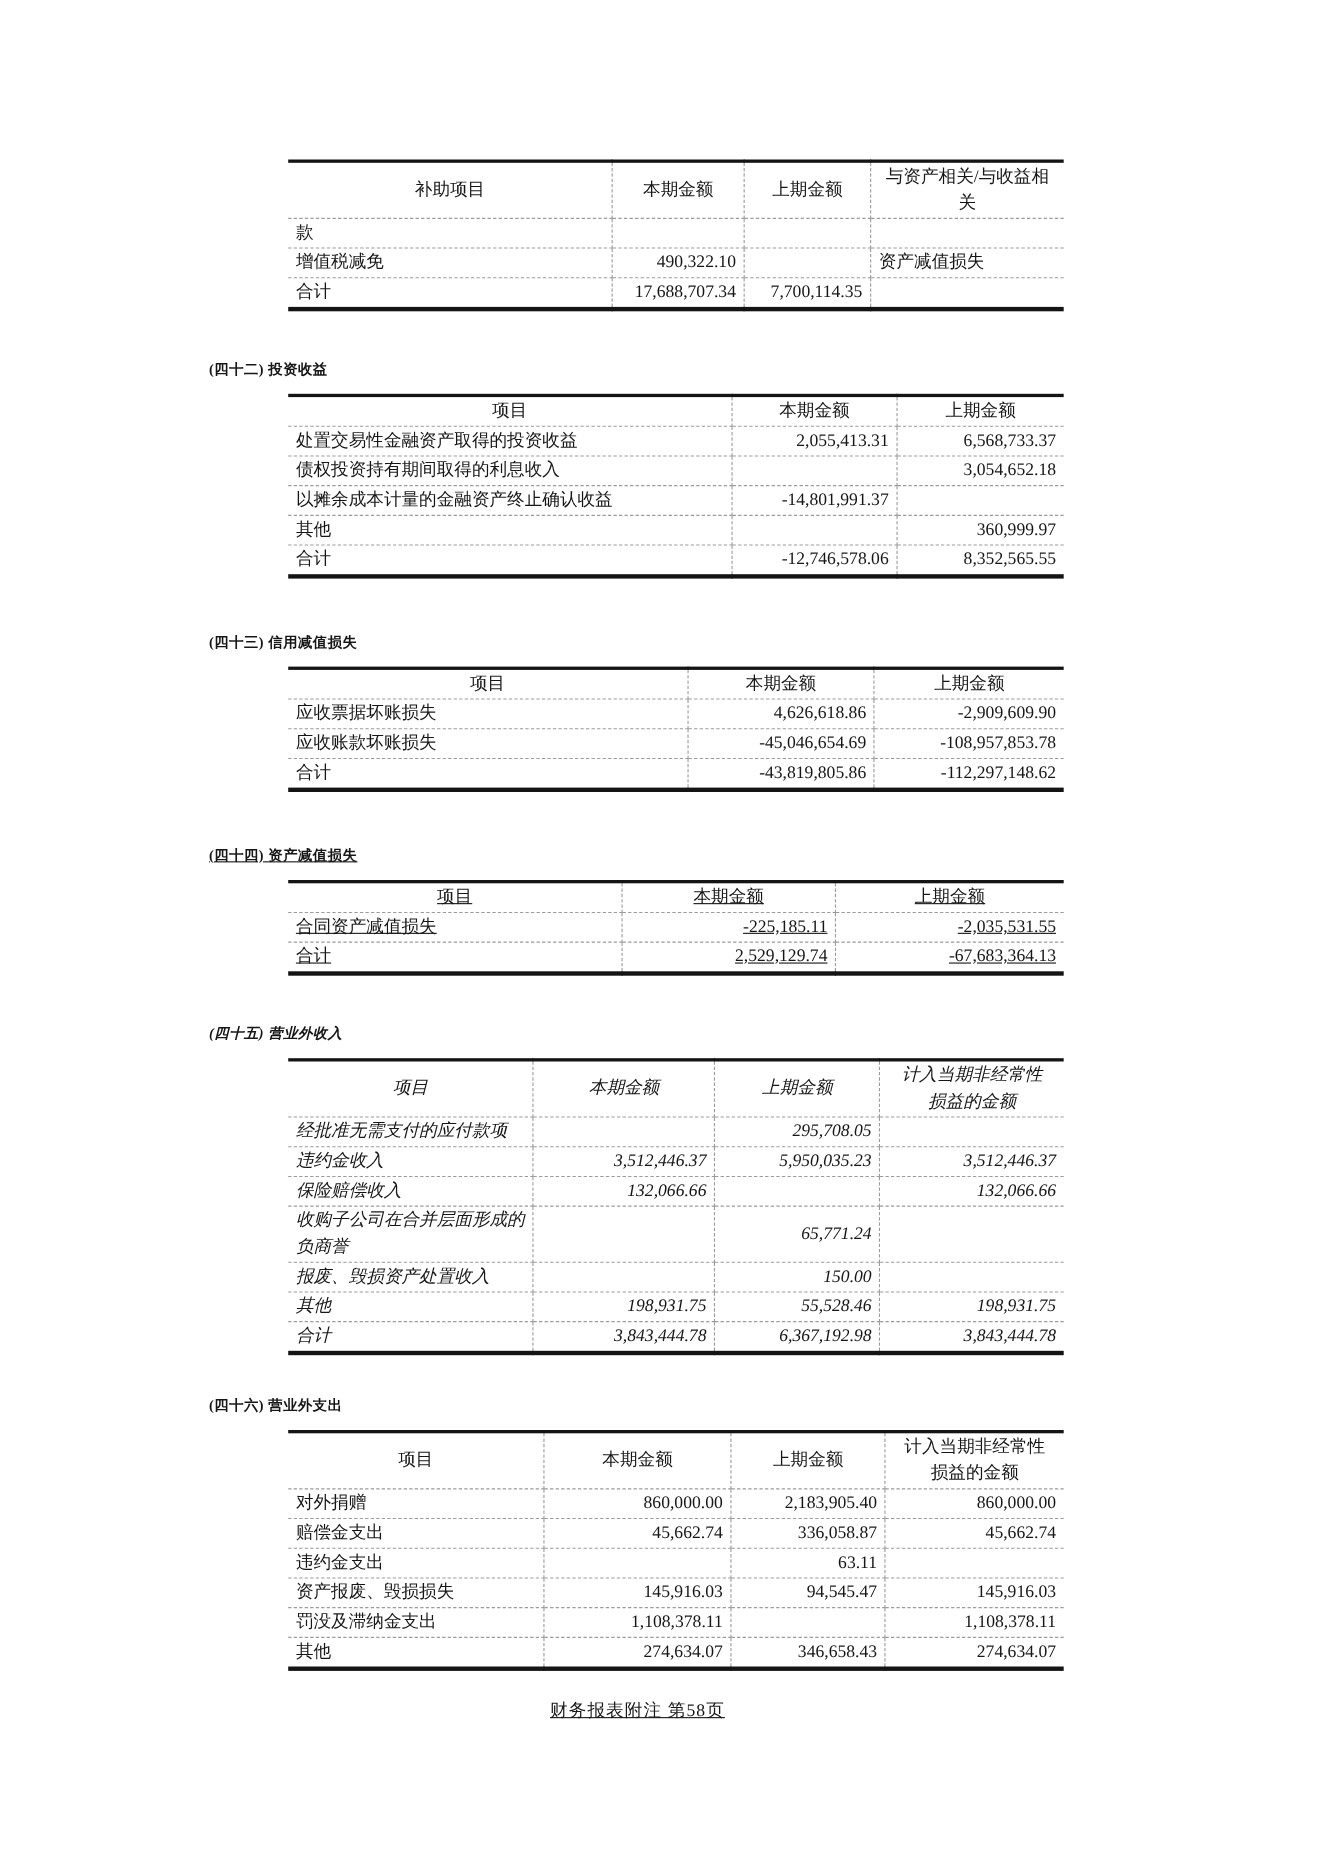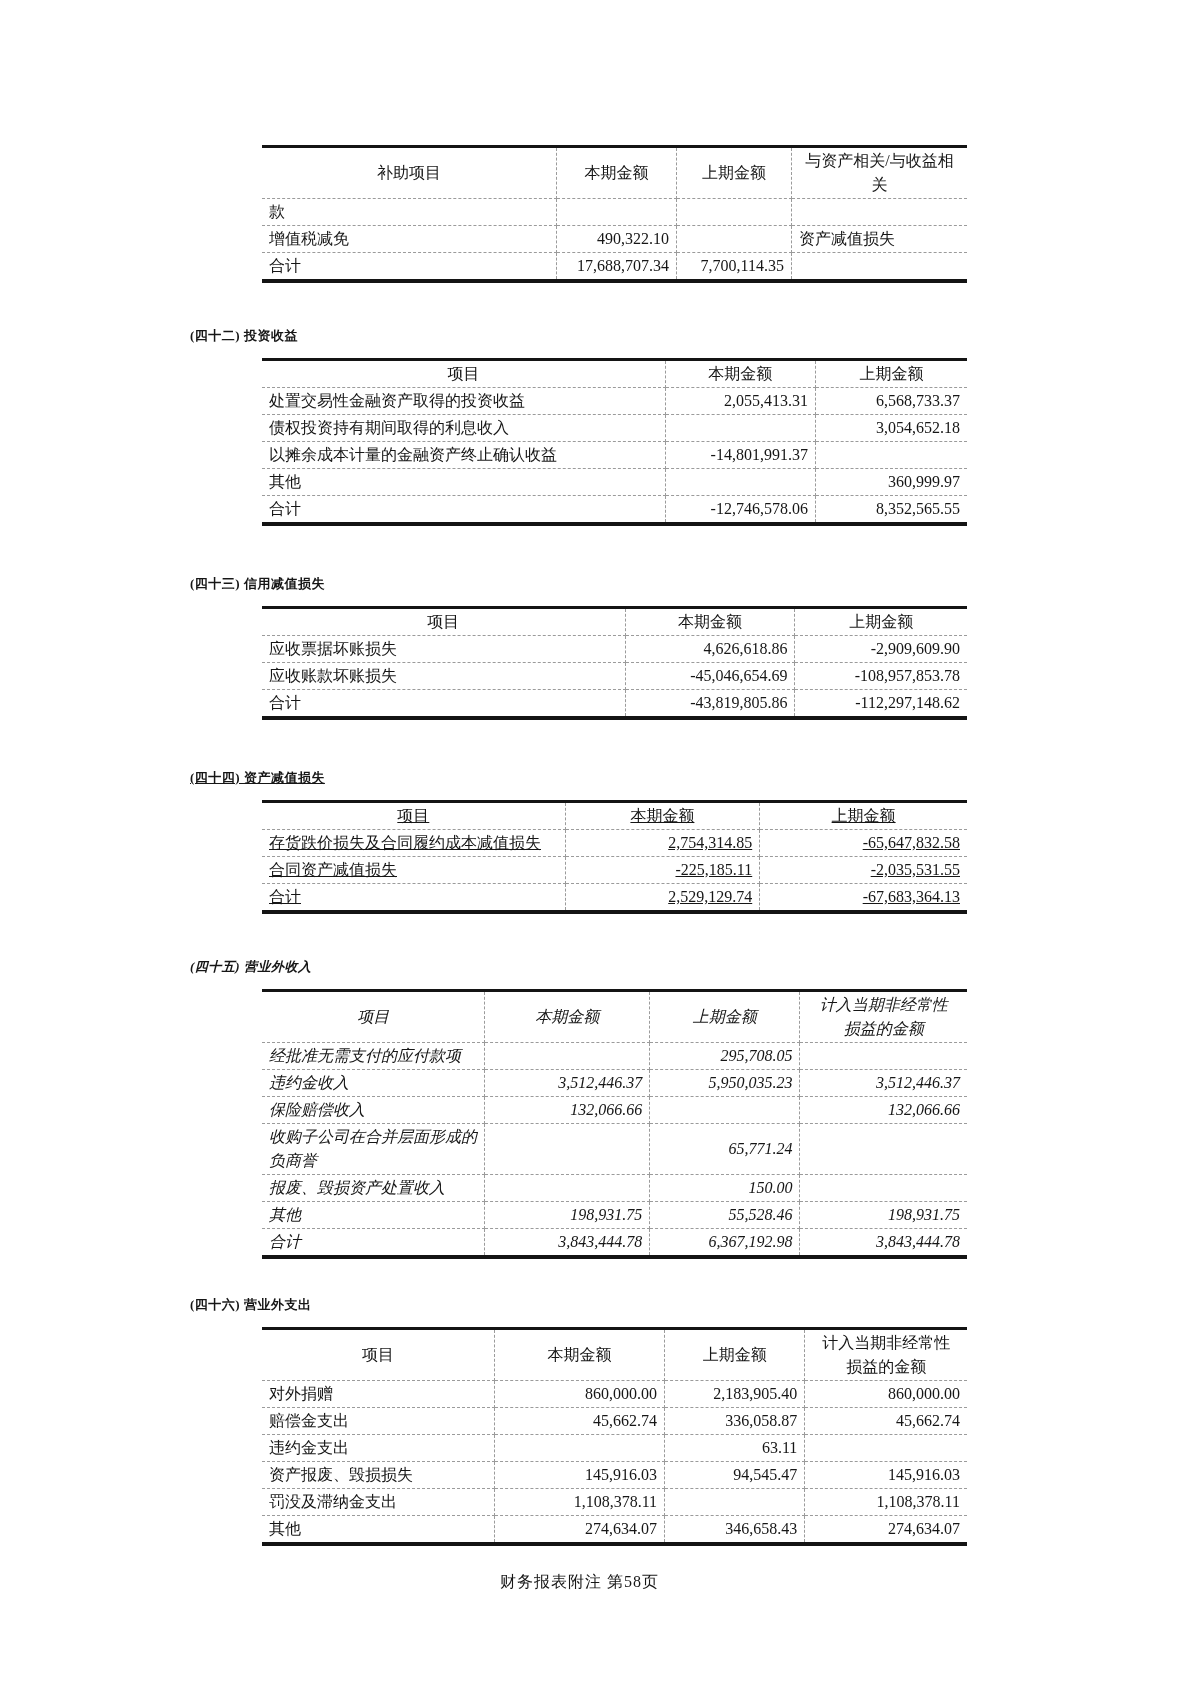--- a/index.html
+++ b/index.html
@@ -57,20 +57,21 @@
     white-space: pre-line;
   }
   .fin-table td.a-left   { text-align: left; }
   .fin-table td.a-right  { text-align: right; }
   .fin-table td.a-center { }
   .footer {
     margin-top: 26px;
     text-align: center;
     font-size: 16px;
     letter-spacing: 1px;
+    text-decoration: underline;
   }
 </style>
 </head>
 <body>
 
 <div class="page">
   <div class="content">
     <div id="sections">
         <div class="section section-0">
           <table class="fin-table">
@@ -199,25 +200,20 @@
             </colgroup>
             <thead>
               <tr>
                 <th>项目</th>
                 <th>本期金额</th>
                 <th>上期金额</th>
               </tr>
             </thead>
             <tbody>
               <tr>
-                <td class="a-left">存货跌价损失及合同履约成本减值损失</td>
-                <td class="a-right">2,754,314.85</td>
-                <td class="a-right">-65,647,832.58</td>
-              </tr>
-              <tr>
                 <td class="a-left">合同资产减值损失</td>
                 <td class="a-right">-225,185.11</td>
                 <td class="a-right">-2,035,531.55</td>
               </tr>
               <tr>
                 <td class="a-center">合计</td>
                 <td class="a-right">2,529,129.74</td>
                 <td class="a-right">-67,683,364.13</td>
               </tr>
             </tbody>

